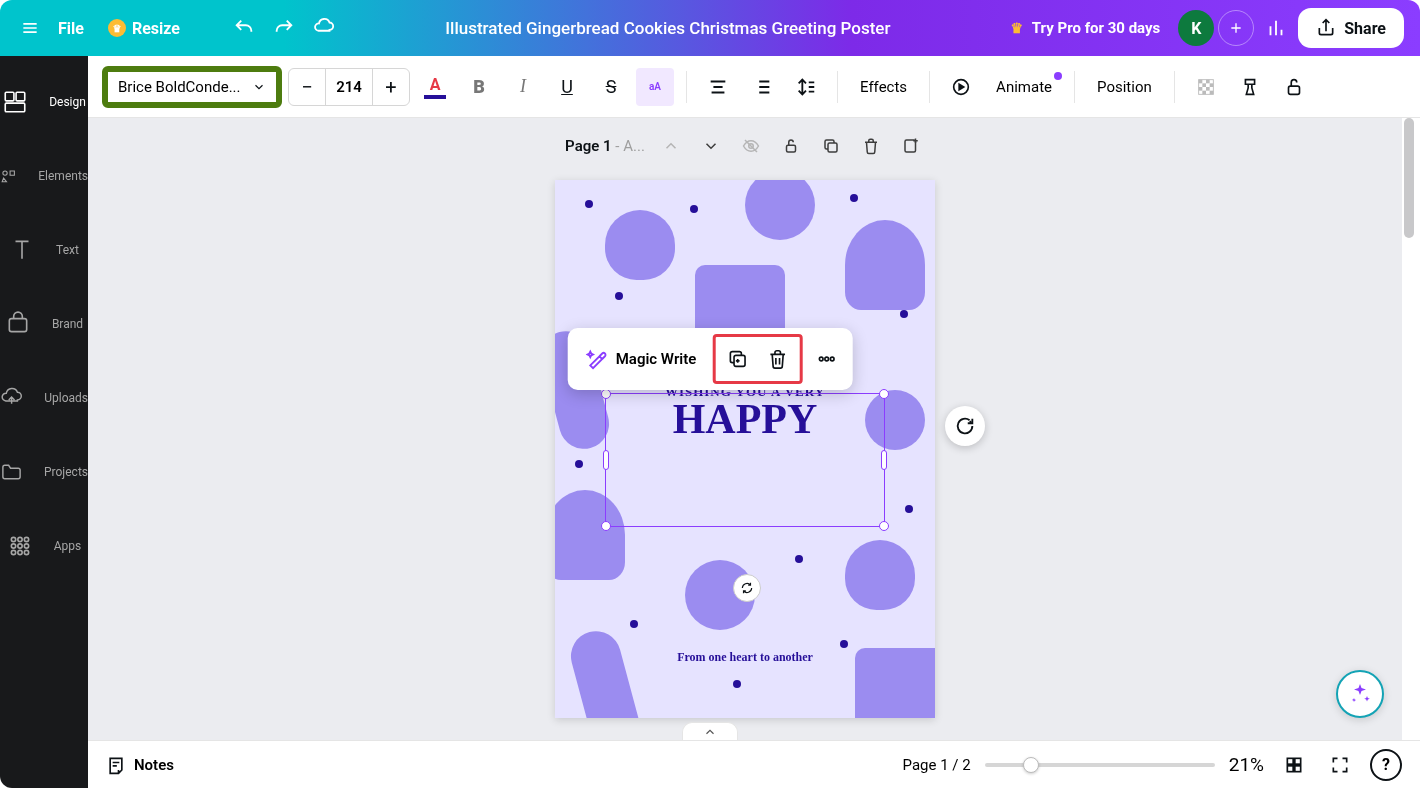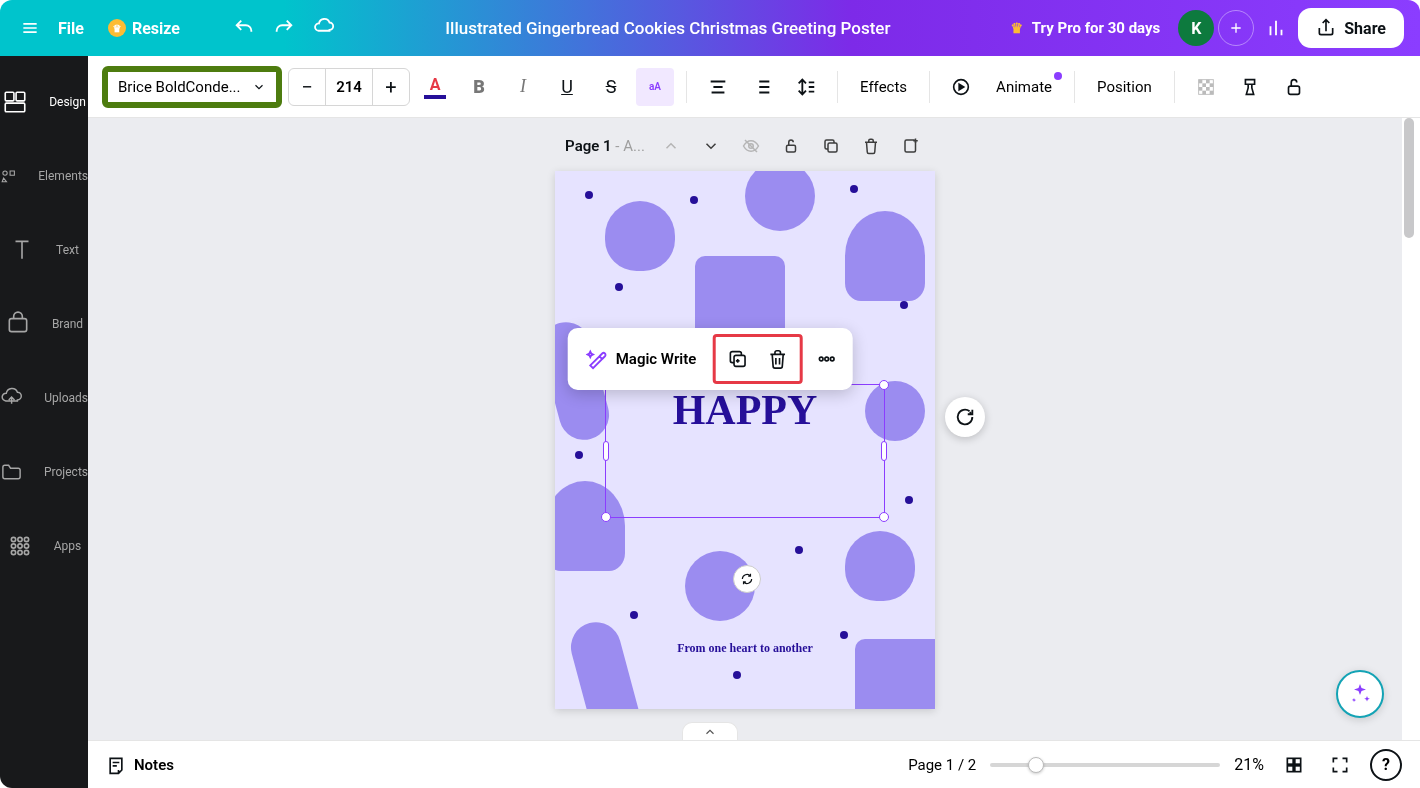--- a/index.html
+++ b/index.html
@@ -38,21 +38,21 @@
 .tb-divider{width:1px;height:32px;background:#e5e5e5;margin:0 6px}
 .tb-text-btn{font-size:15px;padding:8px 10px;cursor:pointer;position:relative}
 .purple-dot{position:absolute;top:2px;right:0;width:8px;height:8px;background:#8b3dff;border-radius:50%}
 .canvas-area{position:absolute;left:88px;right:18px;top:118px;bottom:48px;background:#ebecf0;overflow:hidden}
 .page-header{display:flex;align-items:center;justify-content:center;gap:12px;padding:14px 0 8px;font-size:15px;color:#0d1216}
 .page-header .label{font-weight:600}
 .page-header .sub{color:#9e9e9e}
 .page-header .hicon{width:28px;height:28px;display:flex;align-items:center;justify-content:center;cursor:pointer}
 .page-header .hicon svg{width:18px;height:18px;stroke:#3d3d3d;stroke-width:2;fill:none}
 .page-header .hicon.dim svg{stroke:#b5b5b5}
-.poster{width:380px;height:538px;margin:3px auto;background:#e6e3ff;position:relative;box-shadow:0 2px 8px rgba(0,0,0,.15);overflow:hidden}
+.poster{width:380px;height:538px;margin:12px auto;background:#e6e3ff;position:relative;box-shadow:0 2px 8px rgba(0,0,0,.15);overflow:hidden}
 .cookie{position:absolute;background:#9b8cf0;border-radius:50%}
 .dot{position:absolute;width:8px;height:8px;background:#260f99;border-radius:50%}
 .bell{width:70px;height:70px;border-radius:50% 50% 45% 45%}
 .tree{width:80px;height:90px;border-radius:50% 50% 20% 20%}
 .star{width:70px;height:70px}
 .cane{width:50px;height:120px;border-radius:40px;transform:rotate(-15deg)}
 .snow{width:60px;height:60px}
 .house{width:90px;height:90px;border-radius:10px 10px 0 0}
 .poster-text{position:absolute;left:50%;transform:translateX(-50%);text-align:center;color:#260f99;font-family:Georgia,serif;width:100%}
 .wish{top:204px;font-size:13px;font-weight:700;letter-spacing:1px}
@@ -74,21 +74,21 @@
 .regen-circle svg{width:22px;height:22px;stroke:#0d1216;stroke-width:2;fill:none}
 .sync-circle{position:absolute;left:178px;top:394px;width:28px;height:28px;background:#fff;border:1px solid #ccc;border-radius:50%;display:flex;align-items:center;justify-content:center;z-index:5}
 .sync-circle svg{width:14px;height:14px;stroke:#0d1216;stroke-width:2;fill:none}
 .bottom-bar{position:absolute;left:88px;right:0;bottom:0;height:48px;background:#fff;border-top:1px solid #e5e5e5;display:flex;align-items:center;padding:0 18px;gap:14px}
 .notes-btn{display:flex;align-items:center;gap:8px;font-size:15px;font-weight:600;cursor:pointer}
 .notes-btn svg{width:20px;height:20px;stroke:#0d1216;stroke-width:2;fill:none}
 .bottom-spacer{flex:1}
 .page-indicator{font-size:15px}
 .zoom-slider{width:230px;height:4px;background:#d6d6d6;border-radius:2px;position:relative}
 .zoom-slider .thumb{position:absolute;left:20%;top:50%;transform:translate(-50%,-50%);width:16px;height:16px;background:#fff;border:1px solid #bbb;border-radius:50%;box-shadow:0 1px 3px rgba(0,0,0,.2)}
-.zoom-pct{font-size:16px}
+.zoom-pct{font-size:19px}
 .bottom-icon{width:32px;height:32px;display:flex;align-items:center;justify-content:center;cursor:pointer}
 .bottom-icon svg{width:20px;height:20px;stroke:#0d1216;stroke-width:2;fill:none}
 .help-circle{width:32px;height:32px;border:2px solid #0d1216;border-radius:50%;display:flex;align-items:center;justify-content:center;font-weight:700;cursor:pointer}
 .ai-fab{position:absolute;right:36px;bottom:70px;width:48px;height:48px;background:#fff;border:2px solid #13a3b5;border-radius:50%;display:flex;align-items:center;justify-content:center;cursor:pointer;box-shadow:0 2px 8px rgba(0,0,0,.15)}
 .ai-fab svg{width:24px;height:24px;fill:#8b3dff}
 .scrollbar{position:absolute;right:6px;top:118px;width:10px;height:120px;background:#c8c8ca;border-radius:5px}
 .page-handle{position:absolute;left:50%;bottom:48px;transform:translateX(-50%);width:56px;height:18px;background:#fff;border:1px solid #e5e5e5;border-bottom:none;border-radius:10px 10px 0 0;display:flex;align-items:center;justify-content:center;z-index:5}
 .page-handle svg{width:14px;height:14px;stroke:#555;stroke-width:2;fill:none}
 .poster-wrap{position:relative;width:380px;margin:0 auto}
 </style>

